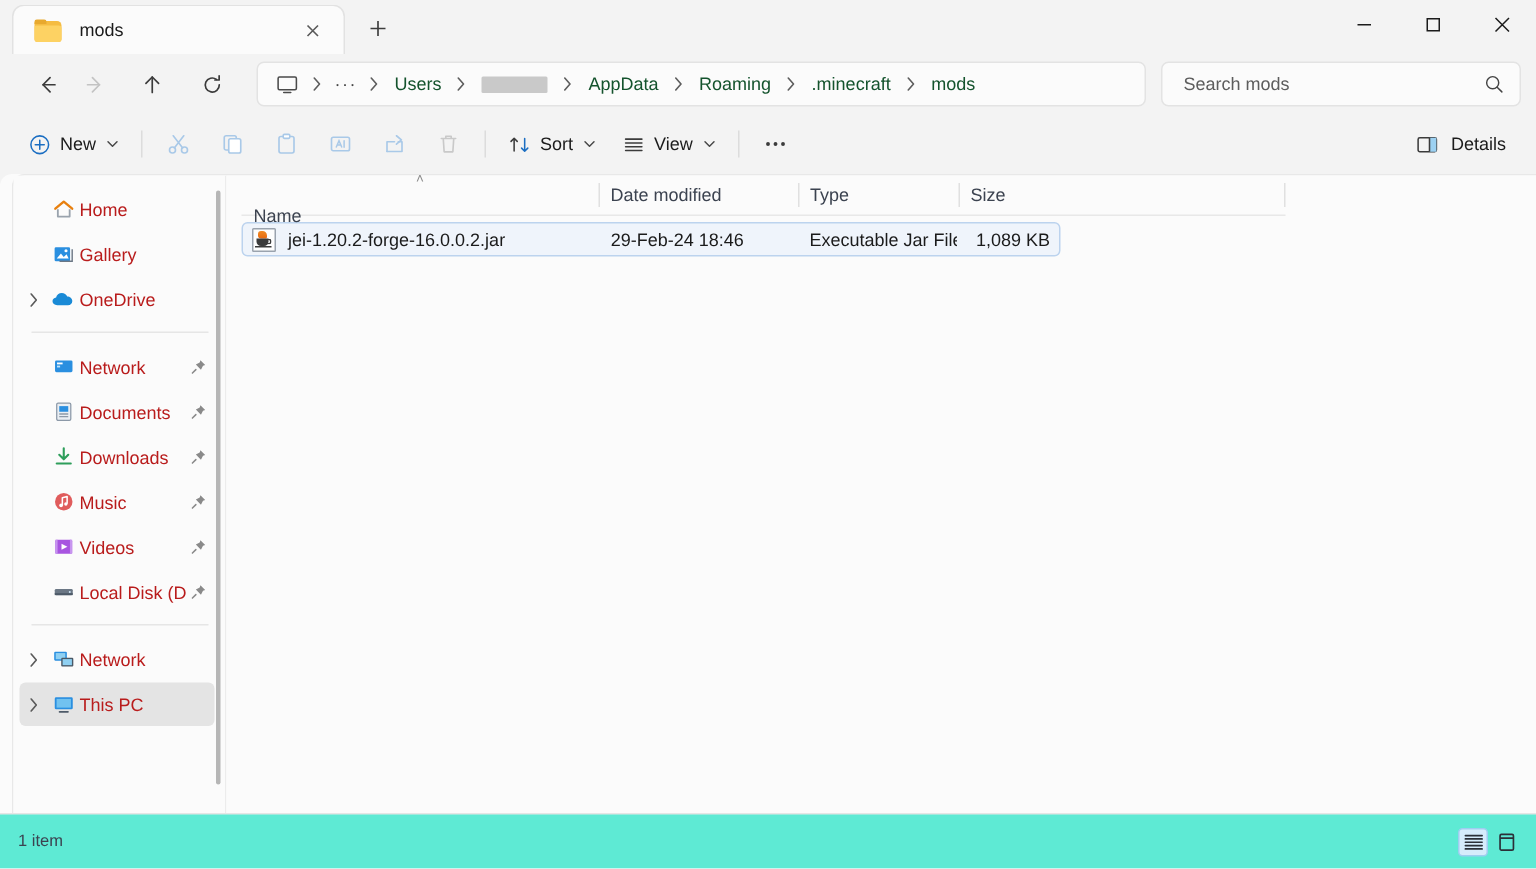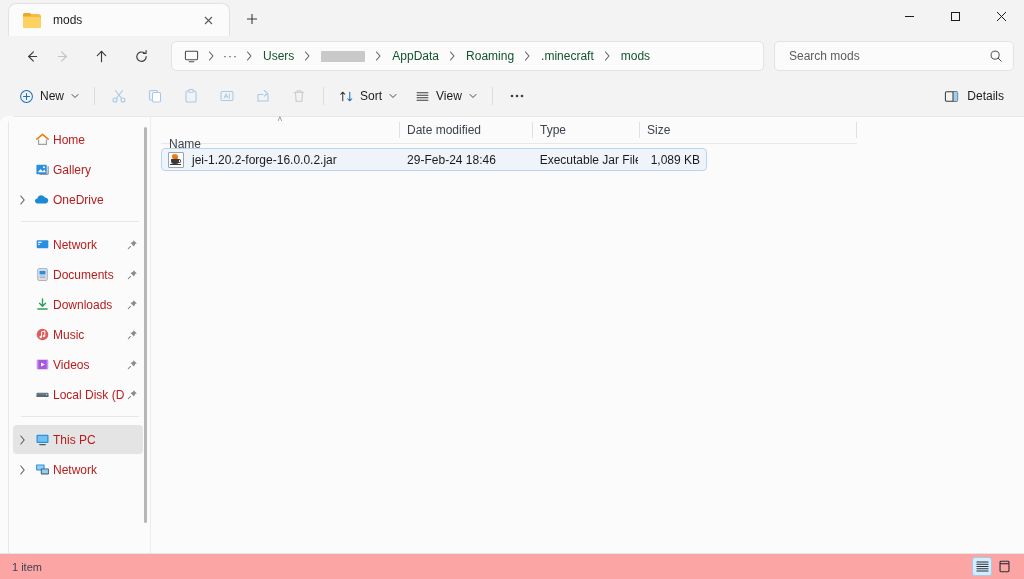--- a/index.html
+++ b/index.html
@@ -162,22 +162,22 @@
   .c-size { width: 68px; padding-right: 6px; justify-content: flex-end; }
   .jar-icon { width: 16px; height: 16px; flex: 0 0 16px; position: relative; }
   .jar-icon .page { position: absolute; inset: 0; background: #fdfdfd; border: 1px solid #9aa3ae; border-radius: 1px; }
   .jar-icon .cup { position: absolute; left: 3px; top: 7px; width: 8px; height: 5px; background: #3a3a3a; border-radius: 0 0 3px 3px; }
   .jar-icon .handle { position: absolute; left: 10px; top: 7px; width: 3px; height: 4px; border: 1px solid #3a3a3a; border-left: none; border-radius: 0 3px 3px 0; }
   .jar-icon .steam { position: absolute; left: 4px; top: 2px; width: 6px; height: 5px; background: linear-gradient(#f08a24, #e86a10); border-radius: 2px 3px 1px 2px; }
   .jar-icon .base { position: absolute; left: 2px; top: 12px; width: 11px; height: 1.5px; background: #3a3a3a; }
 
   
   .statusbar {
-    height: 26px; display: flex; align-items: center; padding: 0 10px 0 12px;
-    background: #fca5a5; border-top: 1px solid #e5e5e5;
+    height: 37px; display: flex; align-items: center; padding: 0 10px 0 12px;
+    background: #5eead4; border-top: 1px solid #e5e5e5;
   }
   .status-text { font-size: 11px; color: #3c4350; }
   .viewtoggles { margin-left: auto; display: flex; gap: 2px; align-items: center; }
   .vt {
     width: 20px; height: 19px; display: flex; align-items: center; justify-content: center;
     border-radius: 3px; color: #2b3038;
   }
   .vt.active { background: #d6ecfb; border: 1px solid #9ecdf0; }
 </style>
 </head>
@@ -566,52 +566,52 @@
           <span class="pin">
             <svg width="11" height="11" viewBox="0 0 12 12">
                 <path d="M7.2 1.3 L10.7 4.8 L9.1 5.3 L7.6 8.1 L3.9 4.4 L6.7 2.9 Z" fill="#8a8a8a"></path>
                 <path d="M3.9 8.1 L1.4 10.6" stroke="#8a8a8a" stroke-width="1.1" stroke-linecap="round"></path>
               </svg>
           </span>
         </div>
 
         <div class="nav-divider"></div>
 
+        <div class="nav-item">
+          <span class="nav-chev">
+            <svg width="7" height="10" viewBox="0 0 7 10">
+                <path d="M1.8 1 L5.2 5 L1.8 9" stroke="#5a5a5a" stroke-width="1.1" fill="none" stroke-linecap="round" stroke-linejoin="round"></path>
+              </svg>
+          </span>
+          <span class="nav-icon">
+            <svg width="15" height="15" viewBox="0 0 16 16">
+                <rect x="1.2" y="2.6" width="9" height="6.4" rx="0.8" fill="#2a8fe0"></rect>
+                <rect x="2.3" y="3.6" width="6.8" height="4.4" fill="#8fd0f2"></rect>
+                <rect x="6.2" y="7" width="8.6" height="6.2" rx="0.8" fill="#4a5866"></rect>
+                <rect x="7.2" y="7.9" width="6.6" height="4.3" fill="#8fd0f2"></rect>
+              </svg>
+          </span>
+          <span class="nav-label">Network</span>
+          <span class="pin"></span>
+        </div>
+
         <div class="nav-item selected">
           <span class="nav-chev">
             <svg width="7" height="10" viewBox="0 0 7 10">
                 <path d="M1.8 1 L5.2 5 L1.8 9" stroke="#5a5a5a" stroke-width="1.1" fill="none" stroke-linecap="round" stroke-linejoin="round"></path>
               </svg>
           </span>
           <span class="nav-icon">
             <svg width="15" height="15" viewBox="0 0 16 16">
                 <rect x="1.6" y="3" width="12.8" height="8.6" rx="1" fill="#2a8fe0"></rect>
                 <rect x="2.9" y="4.2" width="10.2" height="6.2" fill="#71c2f0"></rect>
                 <path d="M5 13.4 L11 13.4" stroke="#4d5a68" stroke-width="1.2" stroke-linecap="round"></path>
               </svg>
           </span>
           <span class="nav-label">This PC</span>
-          <span class="pin"></span>
-        </div>
-
-        <div class="nav-item">
-          <span class="nav-chev">
-            <svg width="7" height="10" viewBox="0 0 7 10">
-                <path d="M1.8 1 L5.2 5 L1.8 9" stroke="#5a5a5a" stroke-width="1.1" fill="none" stroke-linecap="round" stroke-linejoin="round"></path>
-              </svg>
-          </span>
-          <span class="nav-icon">
-            <svg width="15" height="15" viewBox="0 0 16 16">
-                <rect x="1.2" y="2.6" width="9" height="6.4" rx="0.8" fill="#2a8fe0"></rect>
-                <rect x="2.3" y="3.6" width="6.8" height="4.4" fill="#8fd0f2"></rect>
-                <rect x="6.2" y="7" width="8.6" height="6.2" rx="0.8" fill="#4a5866"></rect>
-                <rect x="7.2" y="7.9" width="6.6" height="4.3" fill="#8fd0f2"></rect>
-              </svg>
-          </span>
-          <span class="nav-label">Network</span>
           <span class="pin"></span>
         </div>
 
         <div class="sb-track">
           <div class="sb-thumb"></div>
         </div>
         <div class="sidebar-edge"></div>
       </div>
 
       <div class="filepane">

